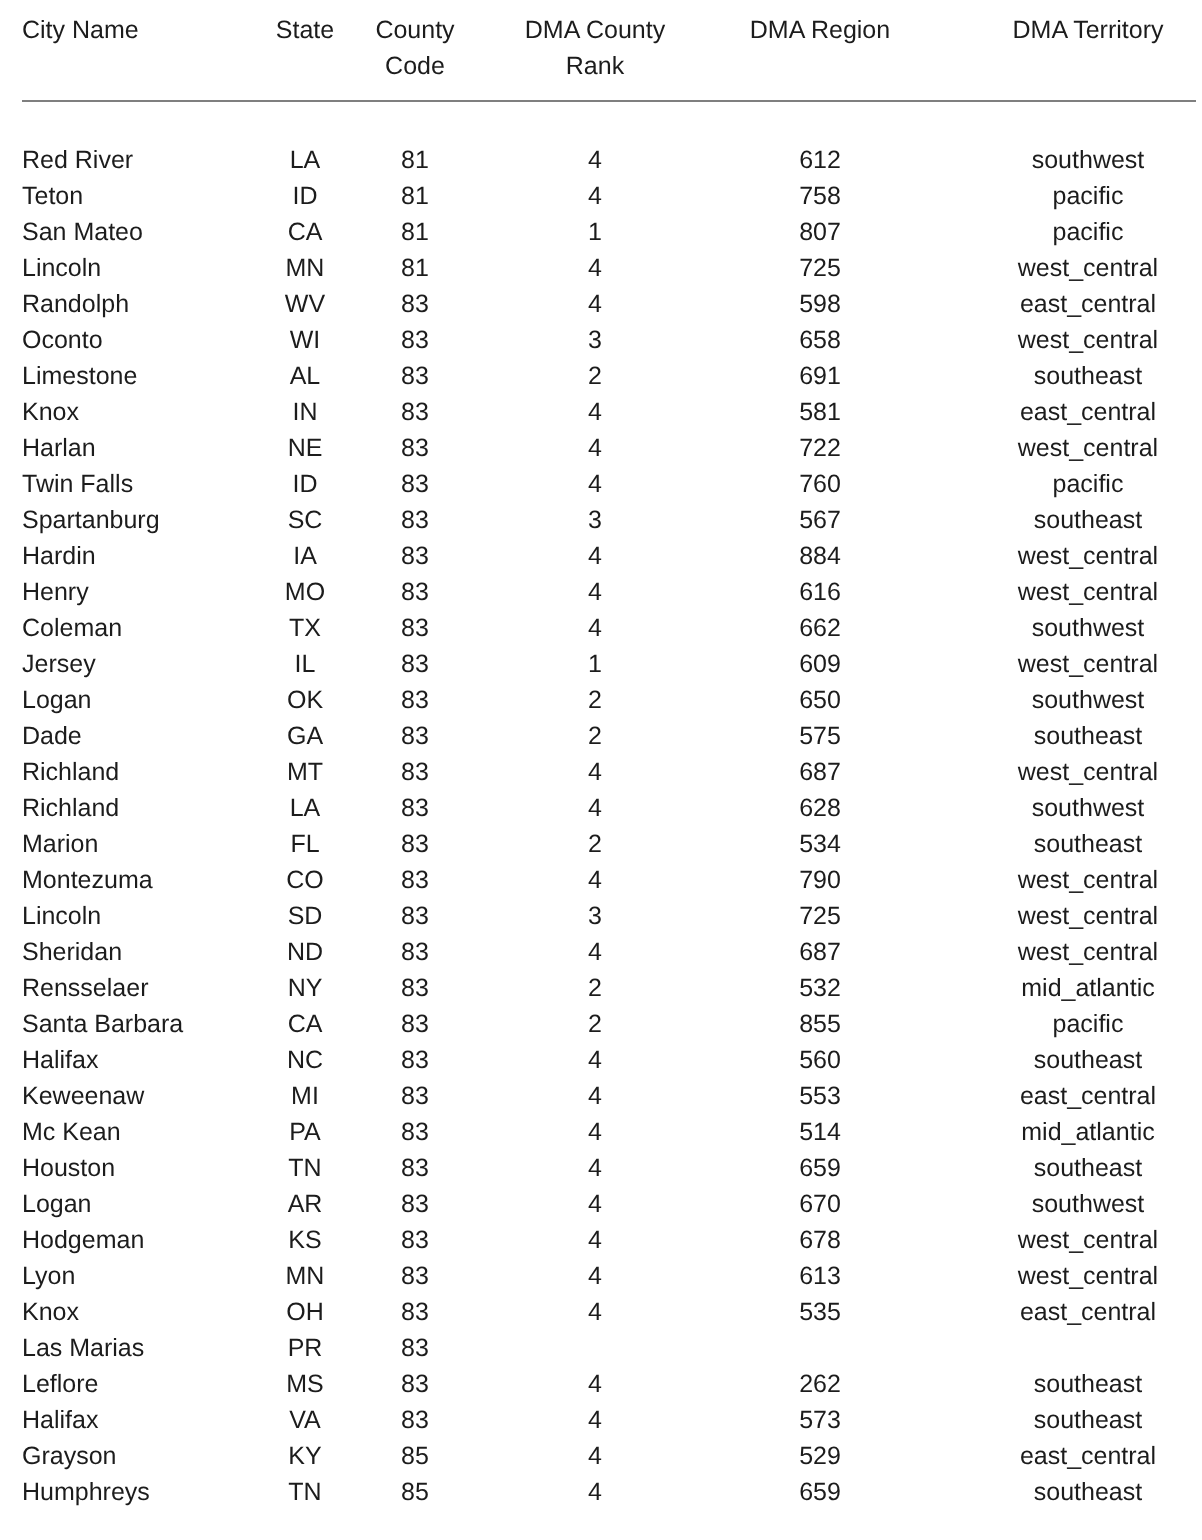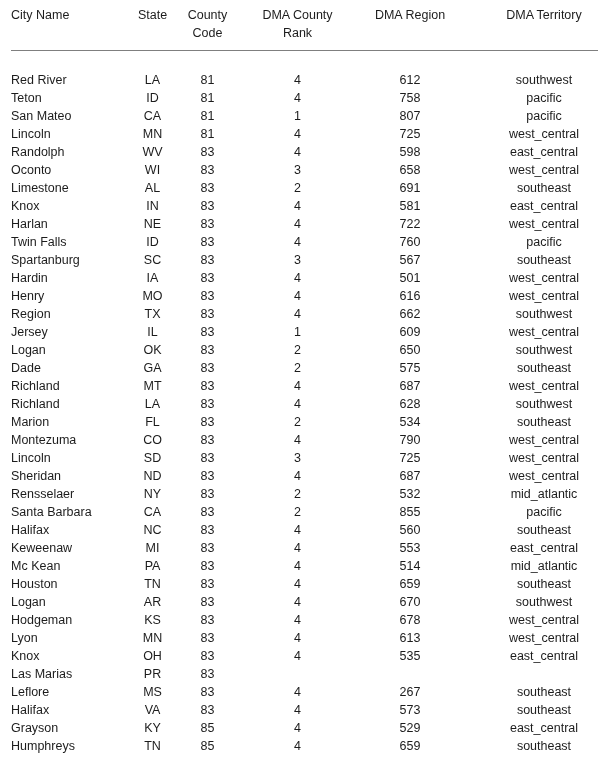--- a/index.html
+++ b/index.html
@@ -164,33 +164,33 @@
         <td class="col-code">83</td>
         <td class="col-rank">3</td>
         <td class="col-region">567</td>
         <td class="col-territory">southeast</td>
       </tr>
       <tr>
         <td class="col-city">Hardin</td>
         <td class="col-state">IA</td>
         <td class="col-code">83</td>
         <td class="col-rank">4</td>
-        <td class="col-region">501</td>
+        <td class="col-region">884</td>
         <td class="col-territory">west_central</td>
       </tr>
       <tr>
         <td class="col-city">Henry</td>
         <td class="col-state">MO</td>
         <td class="col-code">83</td>
         <td class="col-rank">4</td>
         <td class="col-region">616</td>
         <td class="col-territory">west_central</td>
       </tr>
       <tr>
-        <td class="col-city">Region</td>
+        <td class="col-city">Coleman</td>
         <td class="col-state">TX</td>
         <td class="col-code">83</td>
         <td class="col-rank">4</td>
         <td class="col-region">662</td>
         <td class="col-territory">southwest</td>
       </tr>
       <tr>
         <td class="col-city">Jersey</td>
         <td class="col-state">IL</td>
         <td class="col-code">83</td>
@@ -348,21 +348,21 @@
         <td class="col-code">83</td>
         <td class="col-rank"></td>
         <td class="col-region"></td>
         <td class="col-territory"></td>
       </tr>
       <tr>
         <td class="col-city">Leflore</td>
         <td class="col-state">MS</td>
         <td class="col-code">83</td>
         <td class="col-rank">4</td>
-        <td class="col-region">267</td>
+        <td class="col-region">262</td>
         <td class="col-territory">southeast</td>
       </tr>
       <tr>
         <td class="col-city">Halifax</td>
         <td class="col-state">VA</td>
         <td class="col-code">83</td>
         <td class="col-rank">4</td>
         <td class="col-region">573</td>
         <td class="col-territory">southeast</td>
       </tr>

